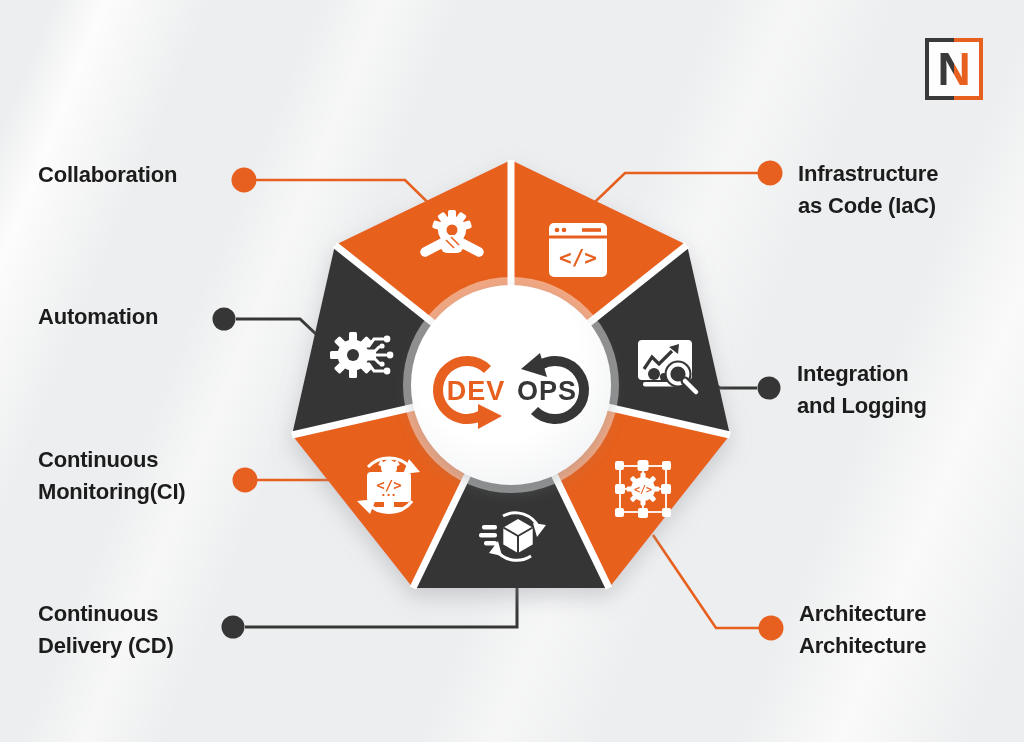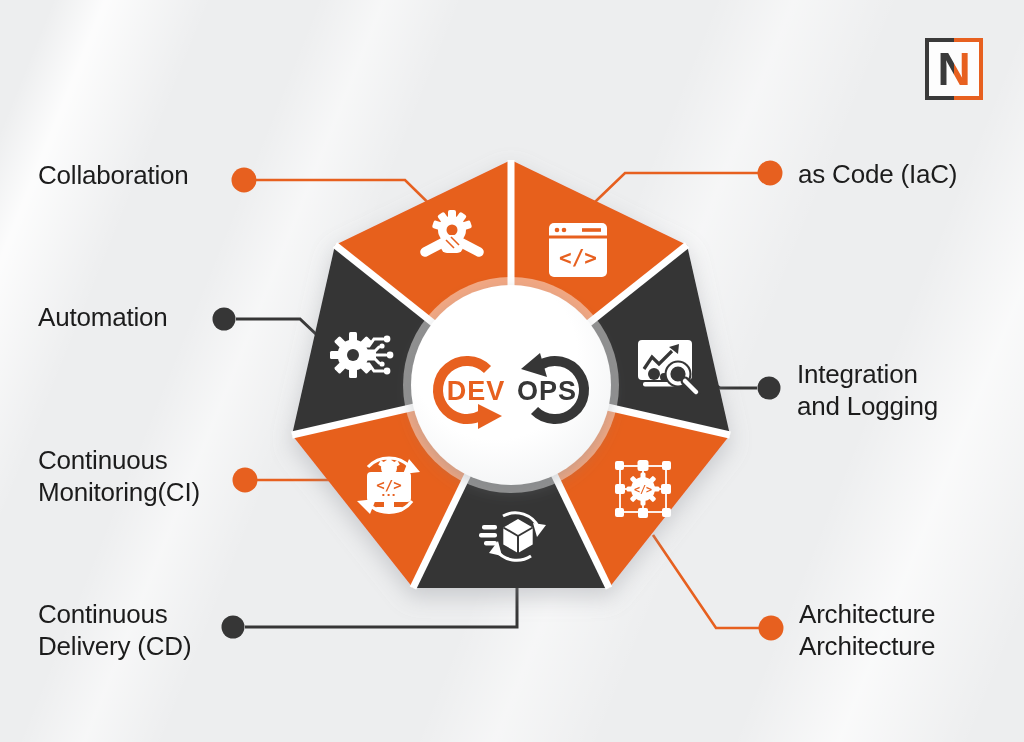--- a/index.html
+++ b/index.html
@@ -9,21 +9,21 @@
       linear-gradient(112deg, rgba(255,255,255,0) 4%, rgba(255,255,255,.85) 8%, rgba(255,255,255,0) 16%),
       linear-gradient(112deg, rgba(255,255,255,0) 24%, rgba(255,255,255,.55) 29%, rgba(255,255,255,0) 35%),
       linear-gradient(112deg, rgba(255,255,255,0) 54%, rgba(255,255,255,.5) 60%, rgba(255,255,255,0) 68%),
       linear-gradient(112deg, rgba(255,255,255,0) 78%, rgba(255,255,255,.7) 86%, rgba(255,255,255,0) 96%);
     background-color:var(--background,#EDEEEF);
     font-family:"Liberation Sans",sans-serif;
   }
   .scene{position:absolute;left:0;top:0;}
   .label{
     position:absolute;
-    font-weight:400;font-size:26px;line-height:32px;
+    font-weight:700;font-size:22px;line-height:32px;
     letter-spacing:-0.2px;color:var(--text,#1C1C1C);
     white-space:nowrap;
   }
   .label span{display:block;}
   
   .f-o{fill:var(--orange,#E7601F)} .f-d{fill:var(--dark,#363636)} .f-w{fill:#fff}
   .s-o{stroke:var(--orange,#E7601F)} .s-d{stroke:var(--dark,#363636)} .s-w{stroke:#fff}
   .nf{fill:none}
   .icon-code{font-family:"DejaVu Sans Mono",monospace;font-weight:bold;fill:var(--orange,#E7601F);text-anchor:middle}
   .icon-dots{font-family:"DejaVu Sans",sans-serif;font-weight:bold;fill:var(--orange,#E7601F);text-anchor:middle;letter-spacing:1px}
@@ -288,20 +288,21 @@
 </div>
 <div class="label" style="left:38px;top:444px">
   <span>Continuous</span>
   <span>Monitoring(CI)</span>
 </div>
 <div class="label" style="left:38px;top:598px">
   <span>Continuous</span>
   <span>Delivery (CD)</span>
 </div>
 <div class="label" style="left:798px;top:158px">
+  <span>Infrastructure</span>
   <span>as Code (IaC)</span>
 </div>
 <div class="label" style="left:797px;top:358px">
   <span>Integration</span>
   <span>and Logging</span>
 </div>
 <div class="label" style="left:799px;top:598px">
   <span>Architecture</span>
   <span>Architecture</span>
 </div>

